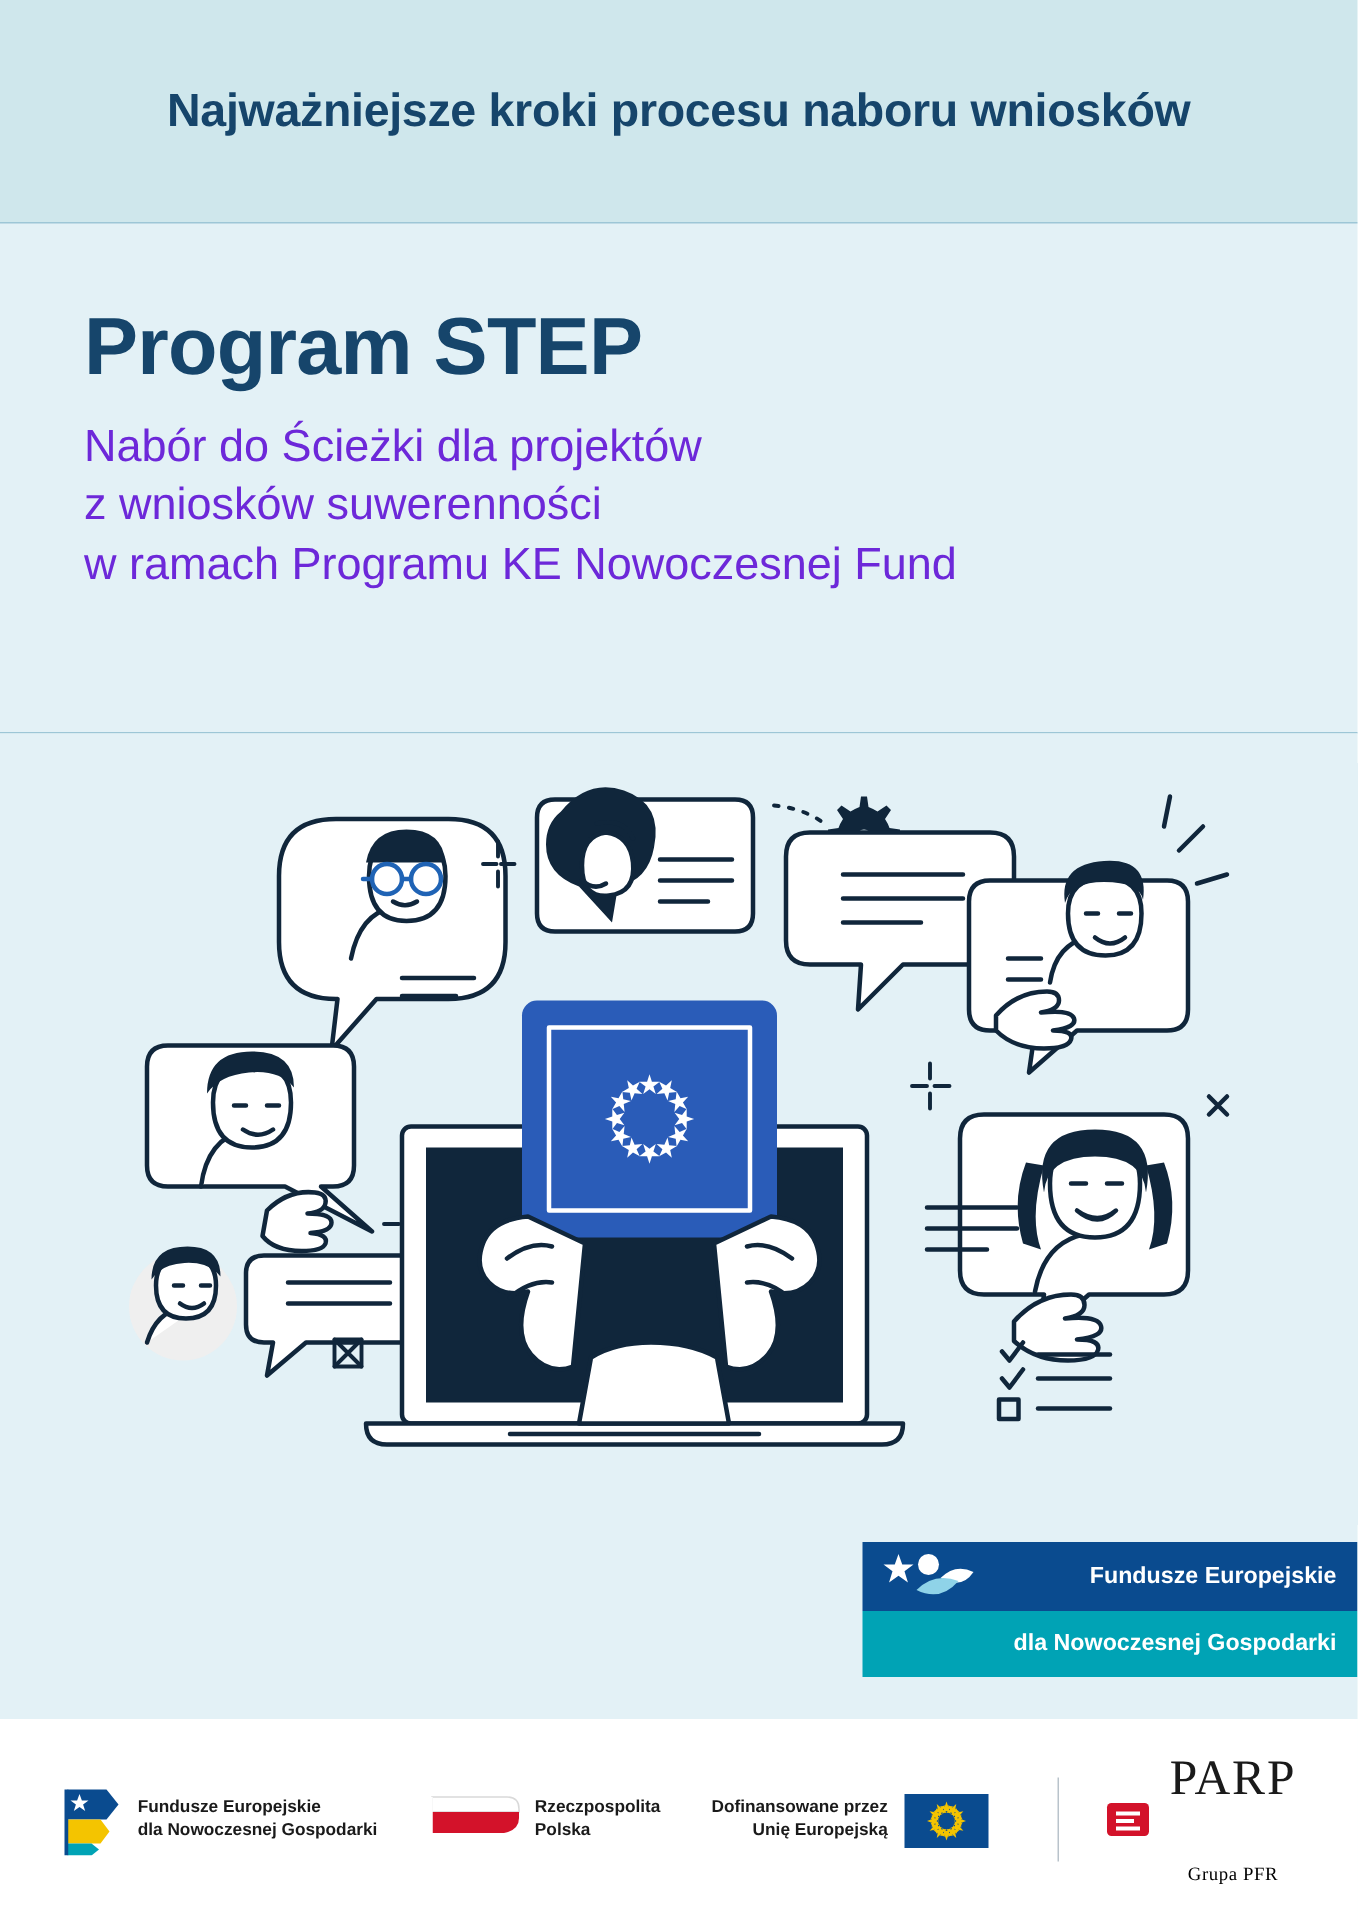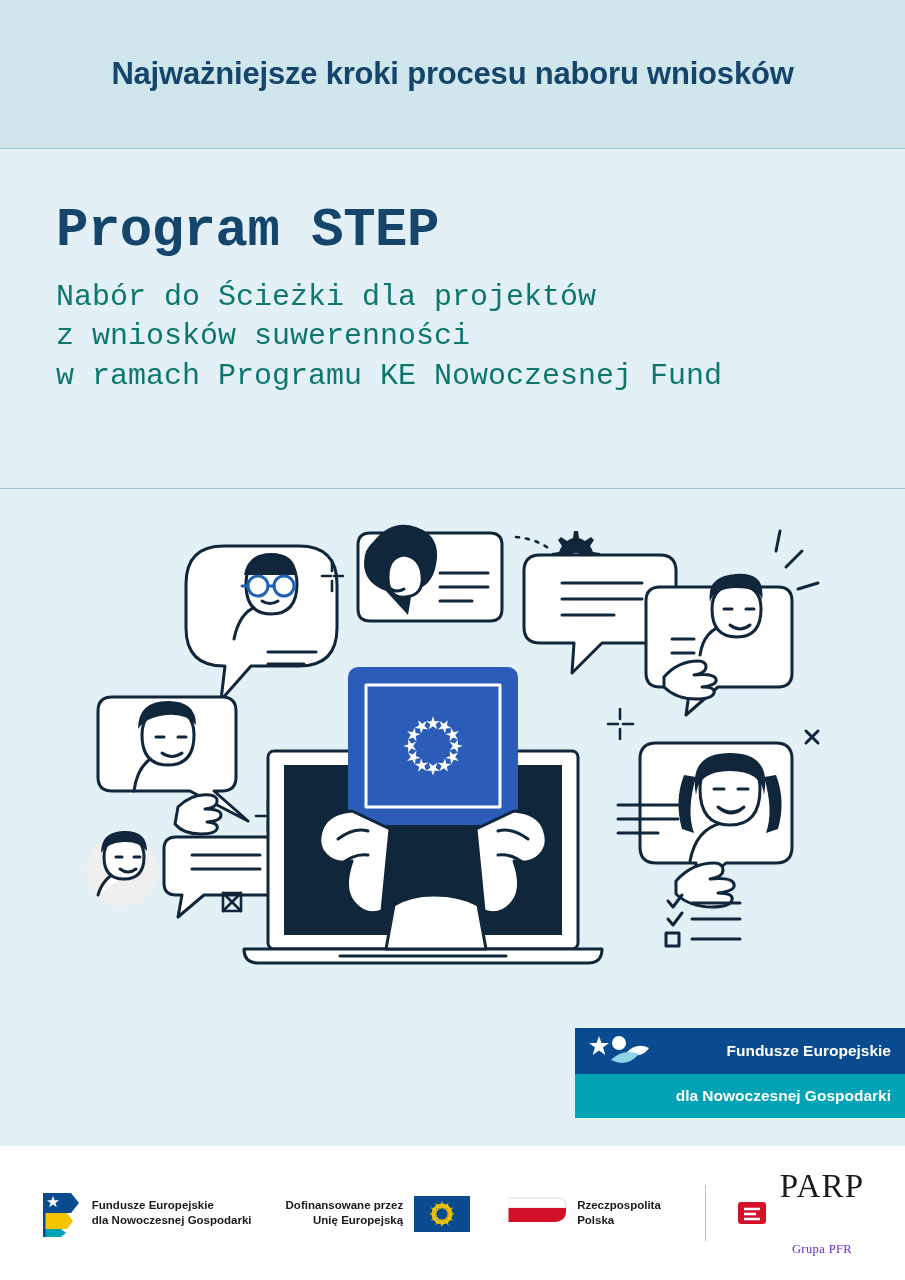--- a/index.html
+++ b/index.html
@@ -43,33 +43,32 @@
   }
 
   
   .title-block {
     height: 341px;
     background: #e3f1f6;
     box-sizing: border-box;
     padding: 54px 56px 0 56px;
     border-top: 1px solid #9dc6d6;
     border-bottom: 1px solid #9dc6d6;
-    font-family: Liberation Mono, monospace;
   }
   .program-title {
     font-size: 54px;
     font-weight: bold;
     color: #16456b;
     line-height: 1.05;
     margin: 0 0 18px 0;
     letter-spacing: -0.5px;
   }
   .program-sub {
     font-size: 30px;
-    color: #0f766e;
+    color: #6d28d9;
     line-height: 1.32;
     margin: 0;
     font-weight: normal;
   }
 
   
   .illustration {
     position: relative;
     flex: 1 1 auto;
     background: #e3f1f6;
@@ -167,21 +166,21 @@
   .parp-word {
     font-family: "Liberation Serif", serif;
     font-size: 33px;
     color: #1a1a1a;
     letter-spacing: 1.2px;
     line-height: 1;
   }
   .parp-sub {
     font-family: "Liberation Serif", serif;
     font-size: 12.5px;
-    color: #6d28d9;
+    color: #000000;
     text-align: center;
     margin-top: 15px;
     letter-spacing: 0.4px;
   }
   .parp-stack { display: flex; flex-direction: column; align-items: center; gap: 24px; }
 </style>
 </head>
 <body>
 
 <div class="page">
@@ -376,20 +375,32 @@
         <path d="M4 40 h16 l5 4 -5 4 h-16 z" fill="#00a3b5"></path>
         <rect x="2" y="4" width="2.5" height="44" fill="#0a4b8f"></rect>
       </svg>
       <div class="footer-text">
         <div>Fundusze Europejskie</div>
         <div>dla Nowoczesnej Gospodarki</div>
       </div>
     </div>
 
     <div class="footer-item">
+      <svg width="62" height="42" viewBox="0 0 62 42">
+        <path d="M2 6 h50 q8 0 8 8 v2 h-58 z" fill="#ffffff" stroke="#d9d9d9" stroke-width="1"></path>
+        <path d="M2 16 h58 v4 q0 8 -10 10 h-48 z" fill="#d3122a"></path>
+        <rect x="0" y="6" width="2.5" height="32" fill="#ffffff"></rect>
+      </svg>
+      <div class="footer-text">
+        <div>Rzeczpospolita</div>
+        <div>Polska</div>
+      </div>
+    </div>
+
+    <div class="footer-item">
       <div class="footer-text right">
         <div>Dofinansowane przez</div>
         <div>Unię Europejską</div>
       </div>
       <svg width="60" height="42" viewBox="0 0 60 42">
         <rect x="2" y="4" width="56" height="36" fill="#0a4b8f"></rect>
         <g fill="#f4c400">
           <g transform="translate(30,22)">
             <g id="fs">
                 <polygon points="0,-13 1.1,-9.8 4.5,-9.8 1.7,-7.8 2.8,-4.6 0,-6.6 -2.8,-4.6 -1.7,-7.8 -4.5,-9.8 -1.1,-9.8"></polygon>
@@ -403,32 +414,20 @@
             <use href="#fs" transform="rotate(210)"></use>
             <use href="#fs" transform="rotate(240)"></use>
             <use href="#fs" transform="rotate(270)"></use>
             <use href="#fs" transform="rotate(300)"></use>
             <use href="#fs" transform="rotate(330)"></use>
           </g>
         </g>
       </svg>
     </div>
 
-    <div class="footer-item">
-      <svg width="62" height="42" viewBox="0 0 62 42">
-        <path d="M2 6 h50 q8 0 8 8 v2 h-58 z" fill="#ffffff" stroke="#d9d9d9" stroke-width="1"></path>
-        <path d="M2 16 h58 v4 q0 8 -10 10 h-48 z" fill="#d3122a"></path>
-        <rect x="0" y="6" width="2.5" height="32" fill="#ffffff"></rect>
-      </svg>
-      <div class="footer-text">
-        <div>Rzeczpospolita</div>
-        <div>Polska</div>
-      </div>
-    </div>
-
     <div class="footer-sep"></div>
 
     <div class="parp-block">
       <svg width="34" height="34" viewBox="0 0 34 34">
         <rect x="2" y="6" width="28" height="22" rx="3" fill="#d3122a"></rect>
         <path d="M8 13 h16 M8 18 h12 M8 23 h16" stroke="#ffffff" stroke-width="2.6" fill="none"></path>
       </svg>
       <div class="parp-stack">
         <div class="parp-word">PARP</div>
         <div class="parp-sub">Grupa PFR</div>

